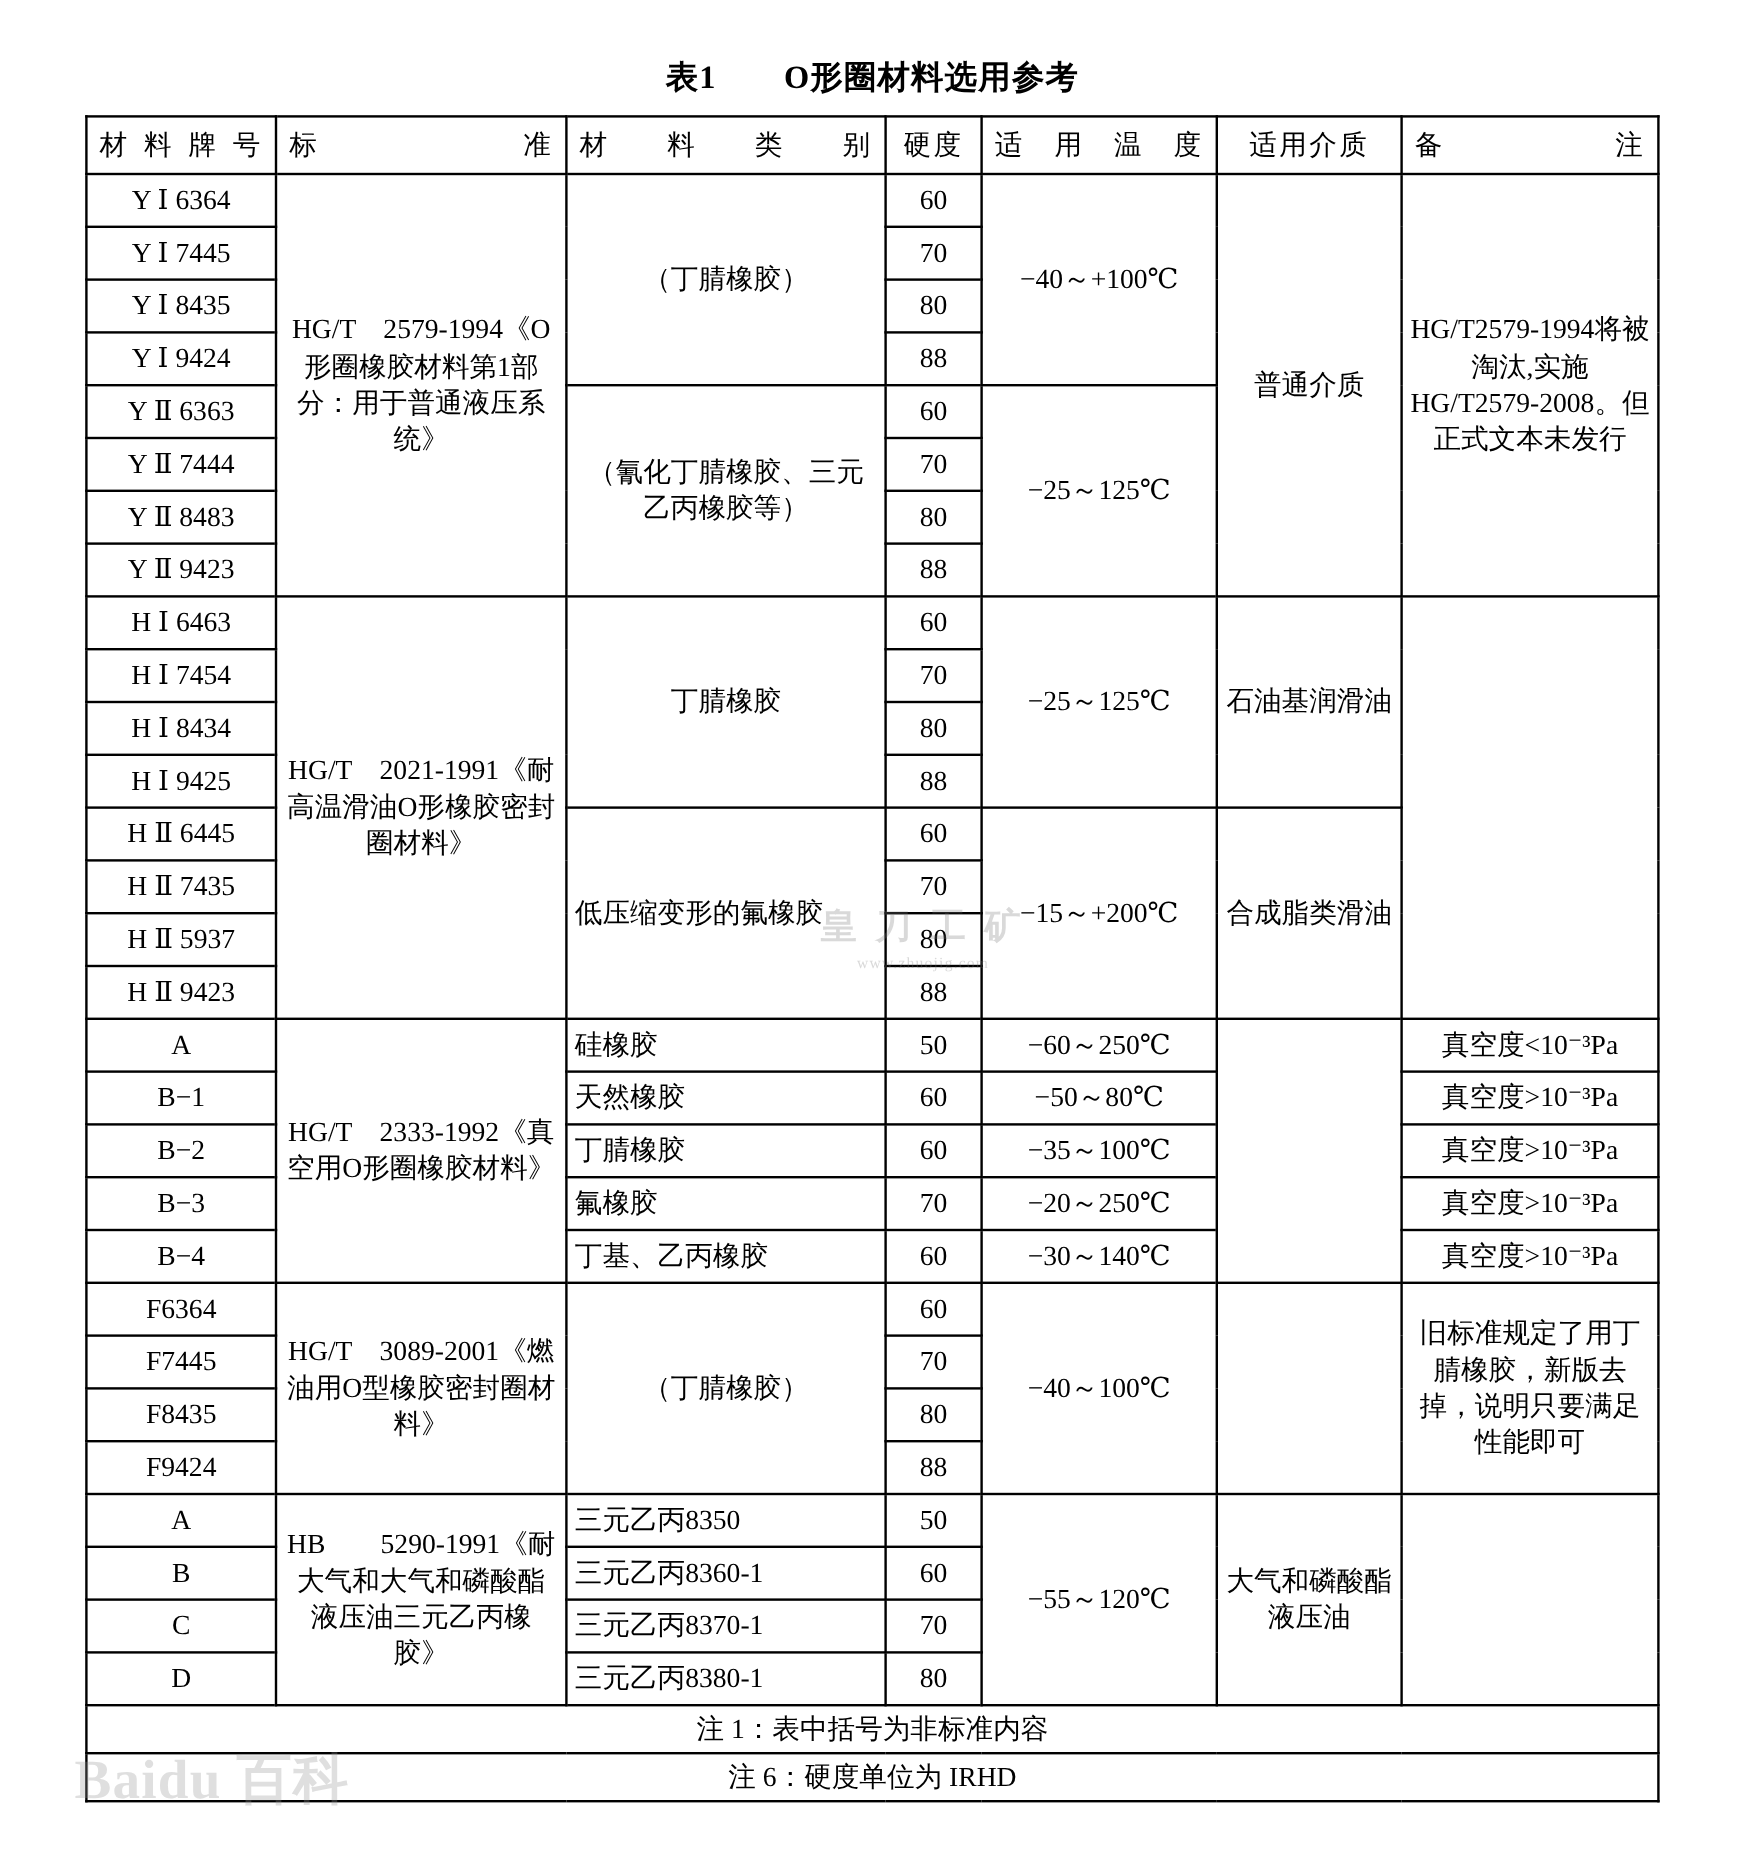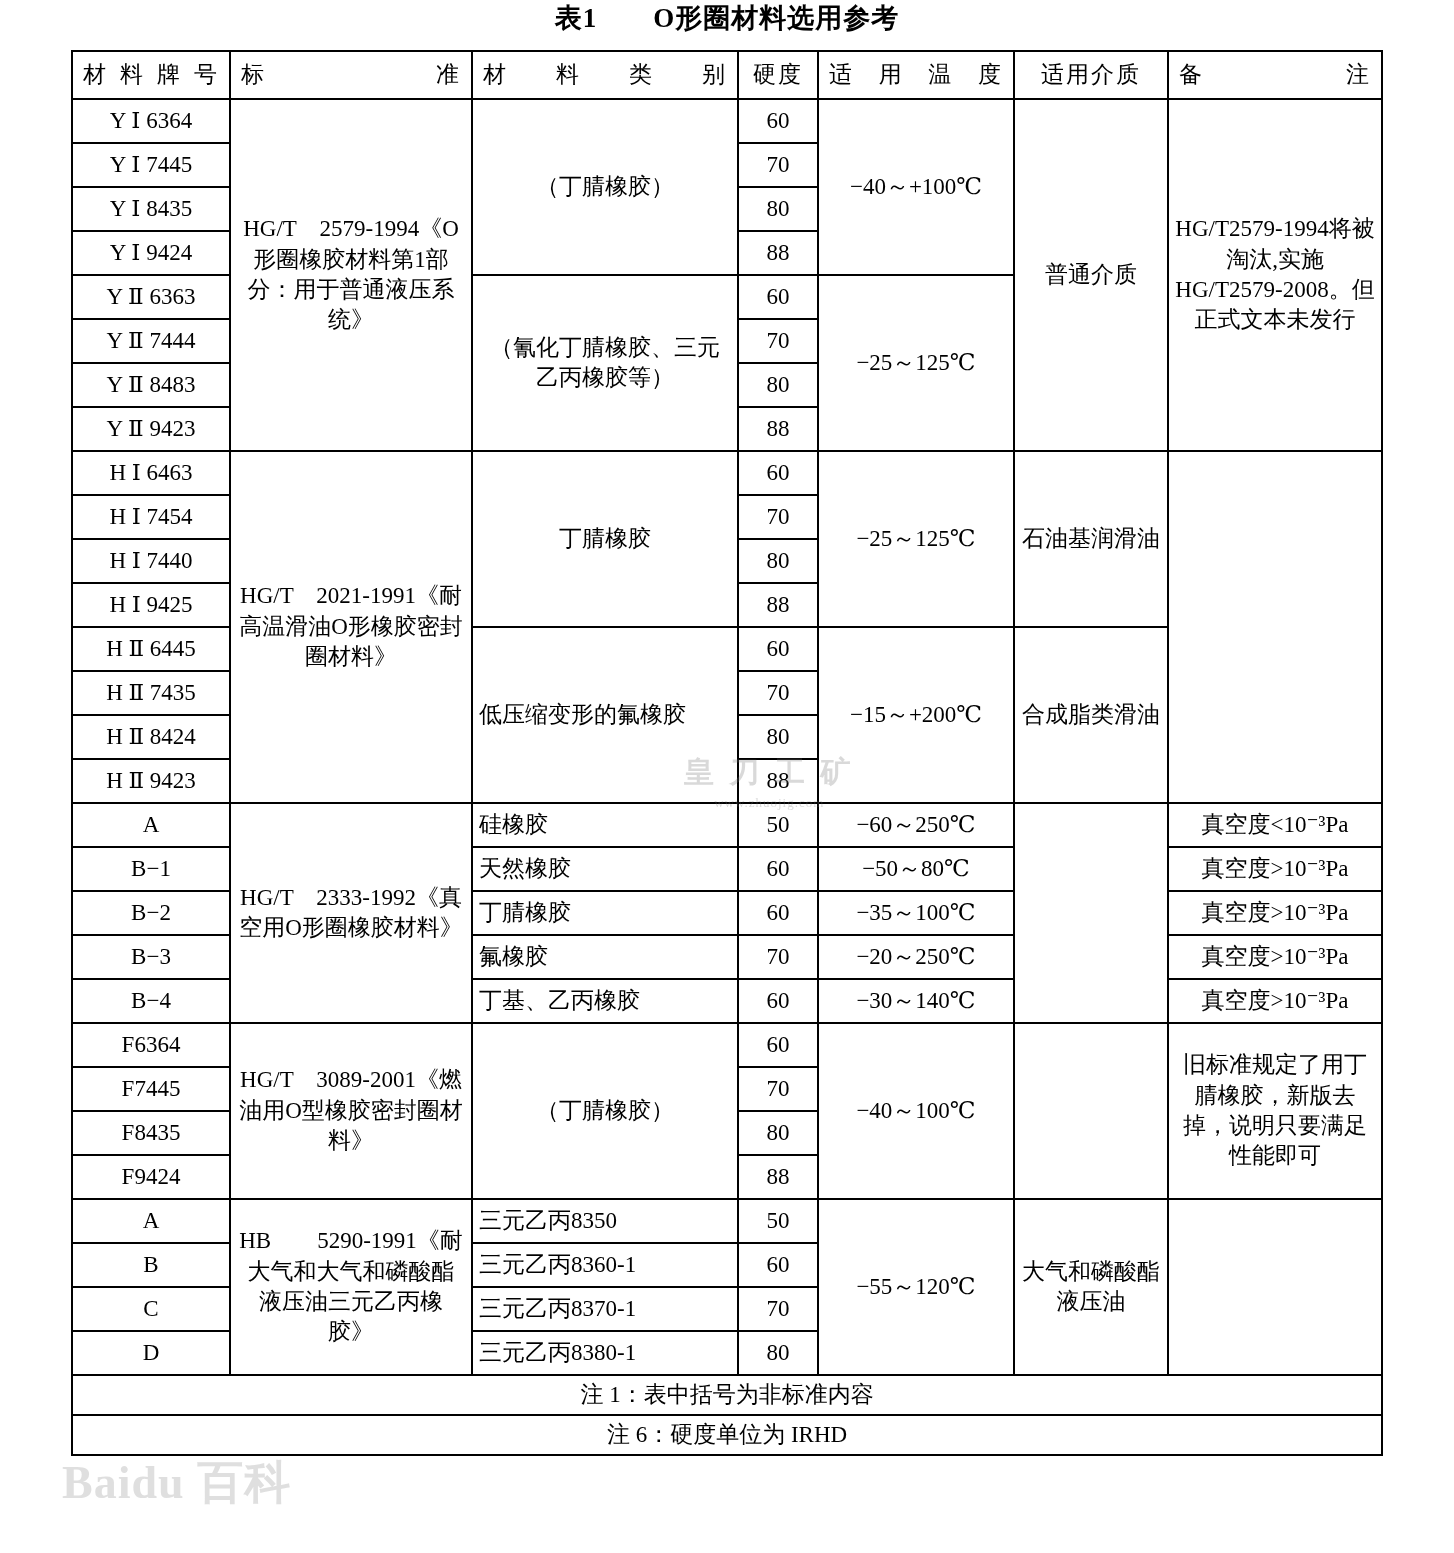--- a/index.html
+++ b/index.html
@@ -18,20 +18,21 @@
   .page {
     position: relative;
     width: 1454px;
     height: 1553px;
     box-sizing: border-box;
   }
   .title {
     text-align: center;
     font-size: 27px;
     font-weight: bold;
+    padding-top: 46px;
     padding-bottom: 14px;
     letter-spacing: 1px;
   }
   table.main {
     border-collapse: collapse;
     margin: 0 auto;
     width: 1310px;
     table-layout: fixed;
   }
   table.main td, table.main th {
@@ -218,41 +219,41 @@
         <td class="hard">60</td>
         <td class="temp" rowspan="4">−25～125℃</td>
         <td class="media" rowspan="4">石油基润滑油</td>
         <td class="remark" rowspan="8"></td>
       </tr>
       <tr>
         <td class="grade">H Ⅰ 7454</td>
         <td class="hard">70</td>
       </tr>
       <tr>
-        <td class="grade">H Ⅰ 7440</td>
+        <td class="grade">H Ⅰ 8434</td>
         <td class="hard">80</td>
       </tr>
       <tr>
         <td class="grade">H Ⅰ 9425</td>
         <td class="hard">88</td>
       </tr>
 
       <tr>
         <td class="grade">H Ⅱ 6445</td>
         <td class="type left" rowspan="4">低压缩变形的氟橡胶</td>
         <td class="hard">60</td>
         <td class="temp" rowspan="4">−15～+200℃</td>
         <td class="media" rowspan="4">合成脂类滑油</td>
       </tr>
       <tr>
         <td class="grade">H Ⅱ 7435</td>
         <td class="hard">70</td>
       </tr>
       <tr>
-        <td class="grade">H Ⅱ 8424</td>
+        <td class="grade">H Ⅱ 5937</td>
         <td class="hard">80</td>
       </tr>
       <tr>
         <td class="grade">H Ⅱ 9423</td>
         <td class="hard">88</td>
       </tr>
 
       <tr>
         <td class="grade">A</td>
         <td class="std" rowspan="5">HG/T　2333-1992《真空用O形圈橡胶材料》</td>

